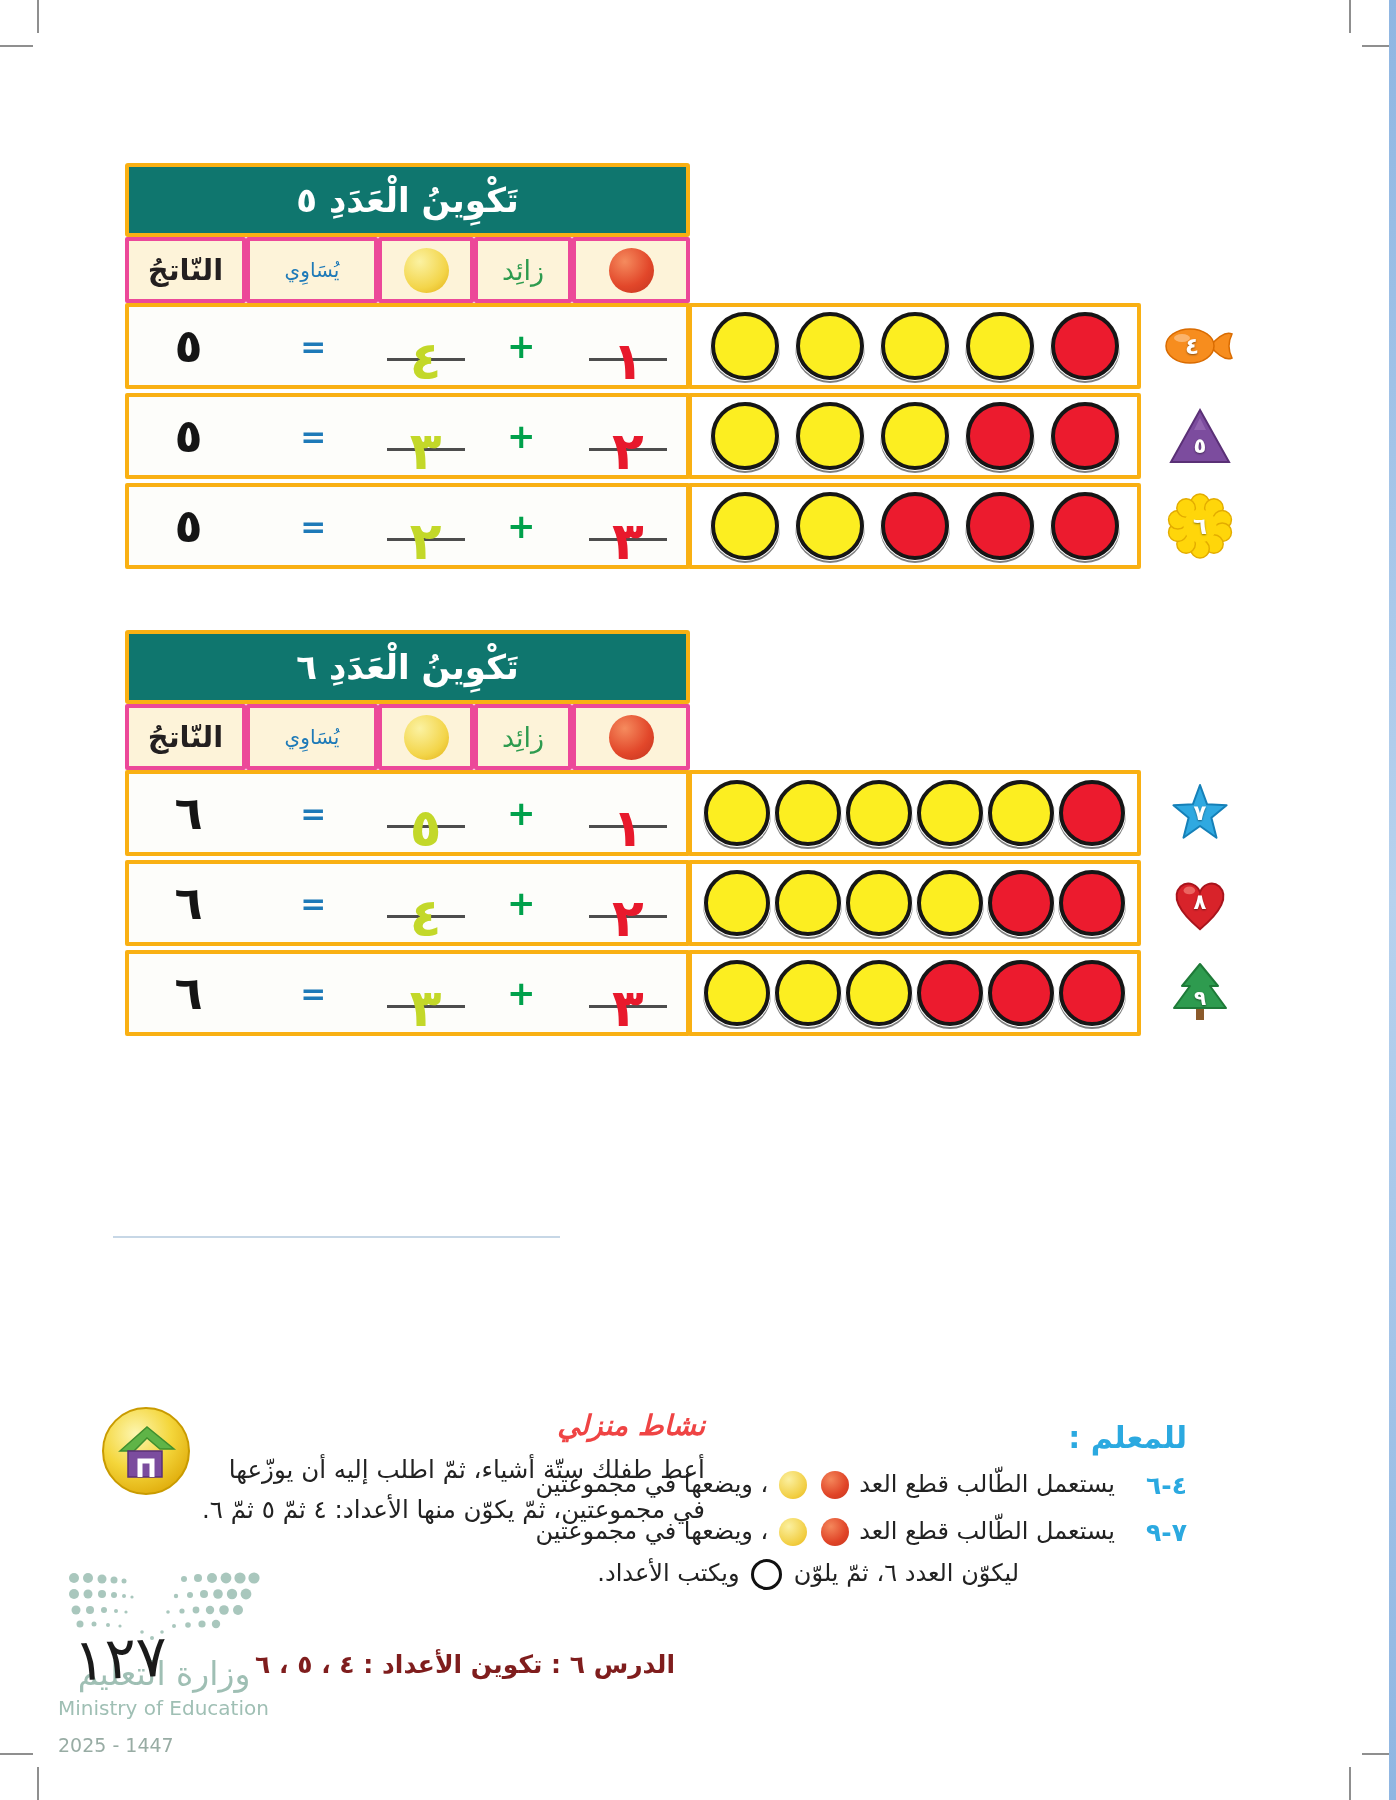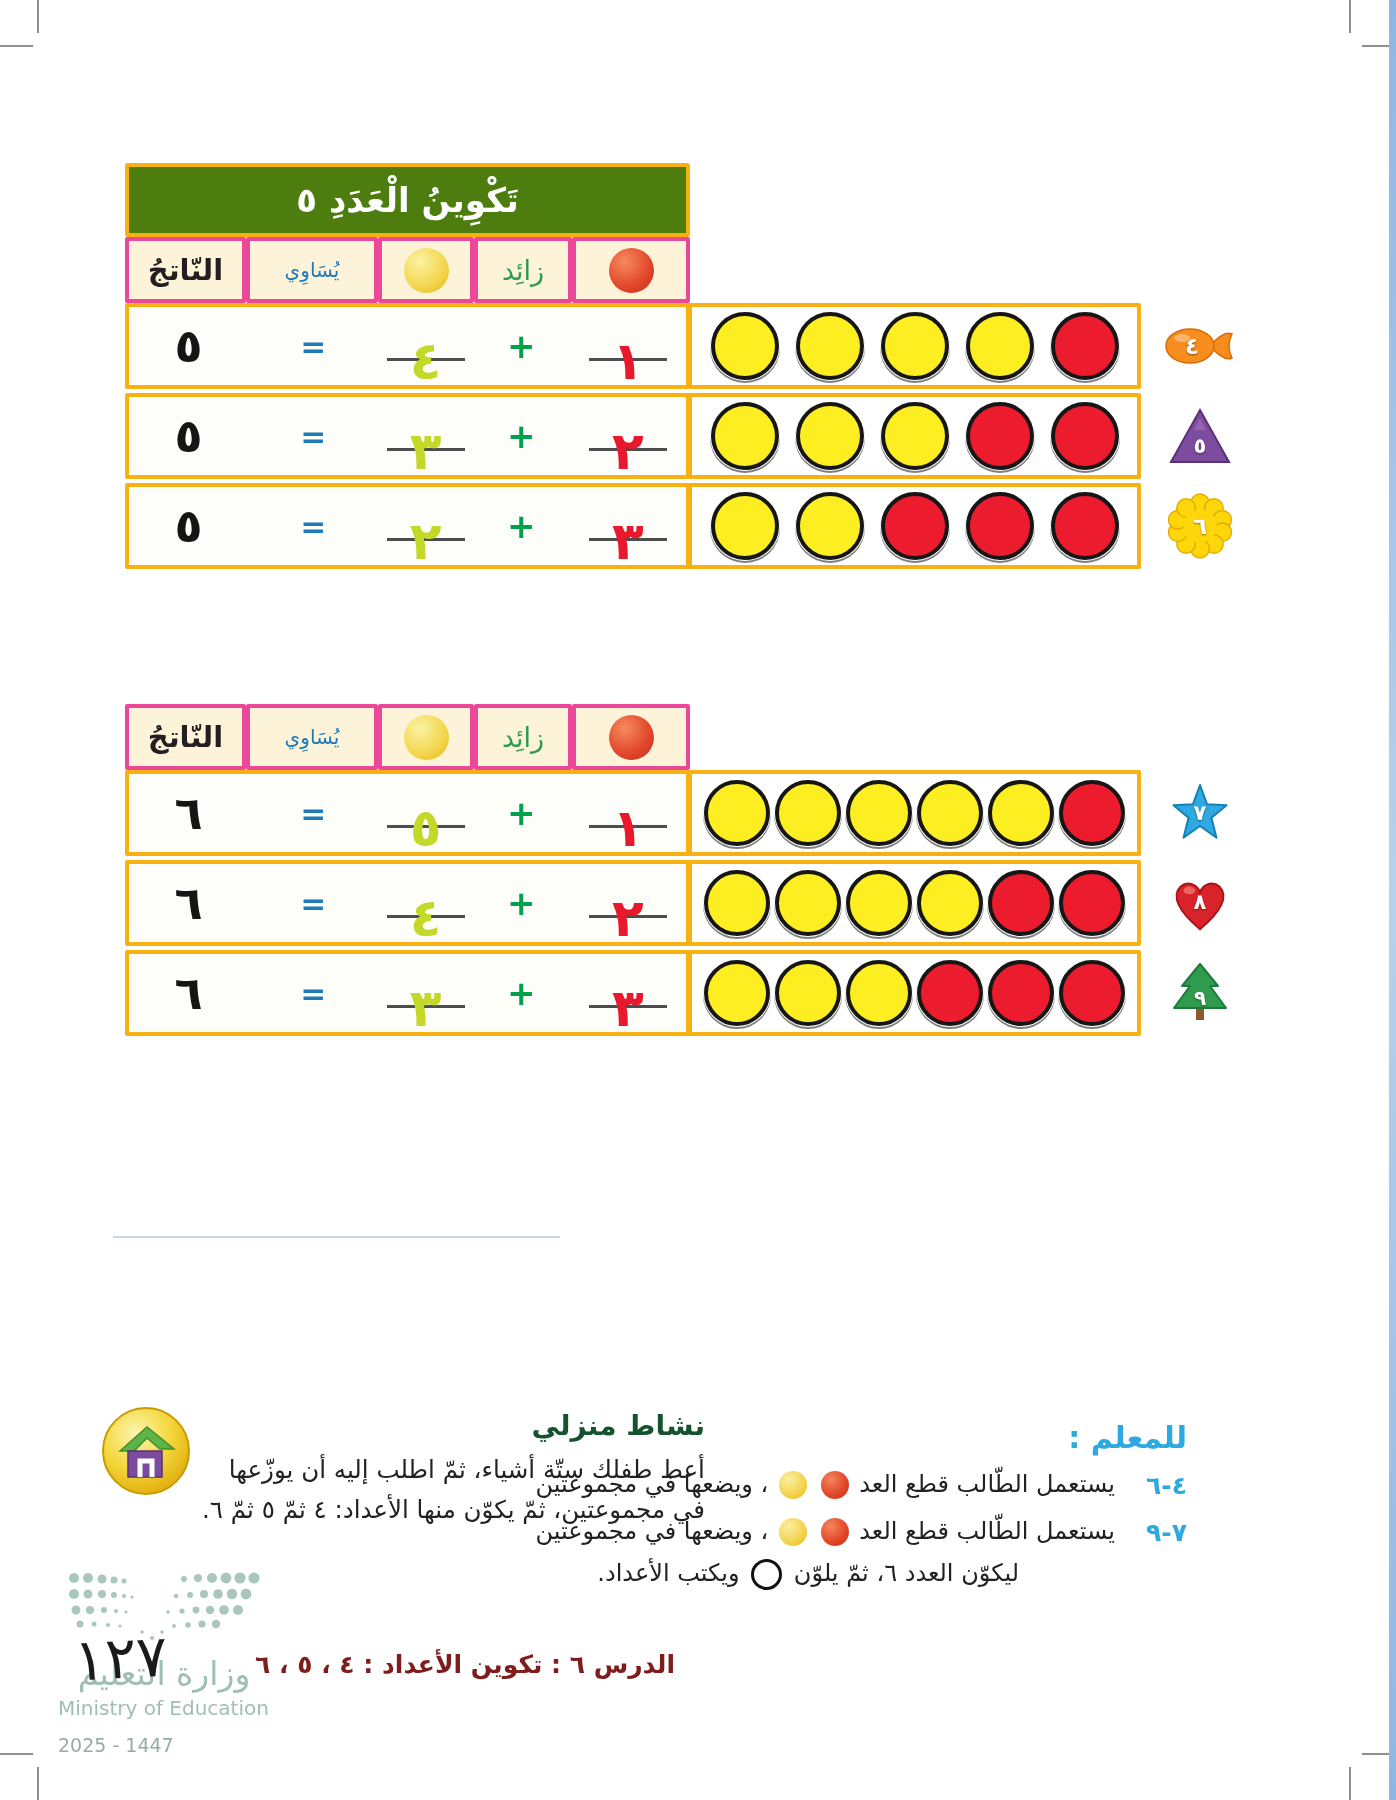--- a/index.html
+++ b/index.html
@@ -6,21 +6,21 @@
   .page{position:relative;width:1396px;height:1800px;background:#ffffff;overflow:hidden;
         font-family:"DejaVu Sans",sans-serif;color:#231F20;}
   
   .crop{position:absolute;background:#8f8f8f;}
   .edge-strip{position:absolute;right:0;top:0;width:7px;height:1800px;
               background:linear-gradient(180deg,#8fb6e2,#b7d2ee 50%,#8fb6e2);}
   
   .number-table{position:absolute;width:1240px;height:410px;}
   #table1{left:125px;top:163px;}
   #table2{left:125px;top:630px;}
-  .tbl-title{position:absolute;left:0;top:0;width:565px;height:74px;background:#4d7c0f;
+  .tbl-title{position:absolute;left:0;top:0;width:565px;height:74px;background:#0f766e;
              border:4px solid #F9B013;border-radius:3px;box-sizing:border-box;
              display:flex;align-items:center;justify-content:center;}
   .tbl-title span{color:#fff;font-size:34px;font-weight:bold;direction:rtl;}
   .hdr-row{position:absolute;left:0;top:74px;width:565px;height:66px;display:flex;flex-direction:row-reverse;}
   .hdr-cell{box-sizing:border-box;border:4px solid #ec4899;border-radius:2px;background:#FDF3D9;
             display:flex;align-items:center;justify-content:center;height:66px;}
   .c-red{width:118px;} .c-plus{width:98px;} .c-yellow{width:96px;} .c-equals{width:132px;} .c-result{width:121px;}
   .hdr-plus{color:#2E9B4F;font-size:27px;direction:rtl;}
   .hdr-equals{color:#1E7AB8;font-size:20px;direction:rtl;}
   .hdr-result{color:#231F20;font-size:29px;font-weight:bold;direction:rtl;}
@@ -54,21 +54,21 @@
   .m-fish .marker-num{transform:translate(calc(-50% - 8px),-50%);}
   .m-tri .marker-num{transform:translate(-50%,calc(-50% + 10px));font-size:21px;}
   .m-star .marker-num{font-size:21px;}
   .m-heart .marker-num{transform:translate(-50%,calc(-50% - 1px));font-size:21px;}
   .m-tree .marker-num{transform:translate(-50%,calc(-50% + 5px));font-size:20px;}
   
   .divider{position:absolute;left:113px;top:1236px;width:447px;height:2px;background:#C7D7E6;}
   .home{position:absolute;left:100px;top:1405px;width:500px;display:flex;flex-direction:row-reverse;gap:10px;direction:rtl;}
   .home-icon{width:92px;flex:none;}
   .home-text{text-align:right;direction:rtl;padding-top:4px;}
-  .home-title{margin:0 0 8px;color:#14532d;font-size:28px;font-weight:bold;}
+  .home-title{margin:0 0 8px;color:#ef4444;font-size:28px;font-weight:bold;font-style:italic;}
   .home-line{margin:0;font-size:24.5px;line-height:1.62;color:#222;white-space:nowrap;}
   .teacher{position:absolute;left:585px;top:1420px;width:602px;direction:rtl;text-align:right;}
   .t-title{margin:0 0 8px;color:#2BA9E0;font-size:30px;font-weight:bold;}
   .t-note{display:flex;gap:16px;margin-bottom:4px;}
   .t-range{color:#2BA9E0;font-weight:bold;font-size:25px;width:56px;flex:none;padding-top:8px;}
   .t-body{font-size:24px;color:#222;line-height:1.78;}
   .t-line1{white-space:nowrap;}
   .t-line2{padding-right:96px;white-space:nowrap;}
   .mini-ball{display:inline-block;width:28px;height:28px;border-radius:50%;vertical-align:middle;margin:0 3px;}
   .mini-ball.red{background:radial-gradient(circle at 35% 30%,#F4875B,#E04427 60%,#C53520);}
@@ -230,20 +230,23 @@
             <circle cx="10.5" cy="26" r="9"></circle>
           <circle cx="18.5" cy="14.5" r="9"></circle>
         </g>
         <circle cx="32" cy="32" r="16" fill="#FFD60A"></circle>
       </svg>
       <span class="marker-num">٦</span>
     </div>
   </section>
 
   <section class="number-table" id="table2">
+    <div class="tbl-title">
+      <span>تَكْوِينُ الْعَدَدِ ٦</span>
+    </div>
     <div class="hdr-row">
       <div class="hdr-cell c-red">
           <span class="ball red"></span>
         </div>
       <div class="hdr-cell c-plus">
           <span class="hdr-plus">زائِد</span>
         </div>
       <div class="hdr-cell c-yellow">
           <span class="ball yellow"></span>
         </div>

